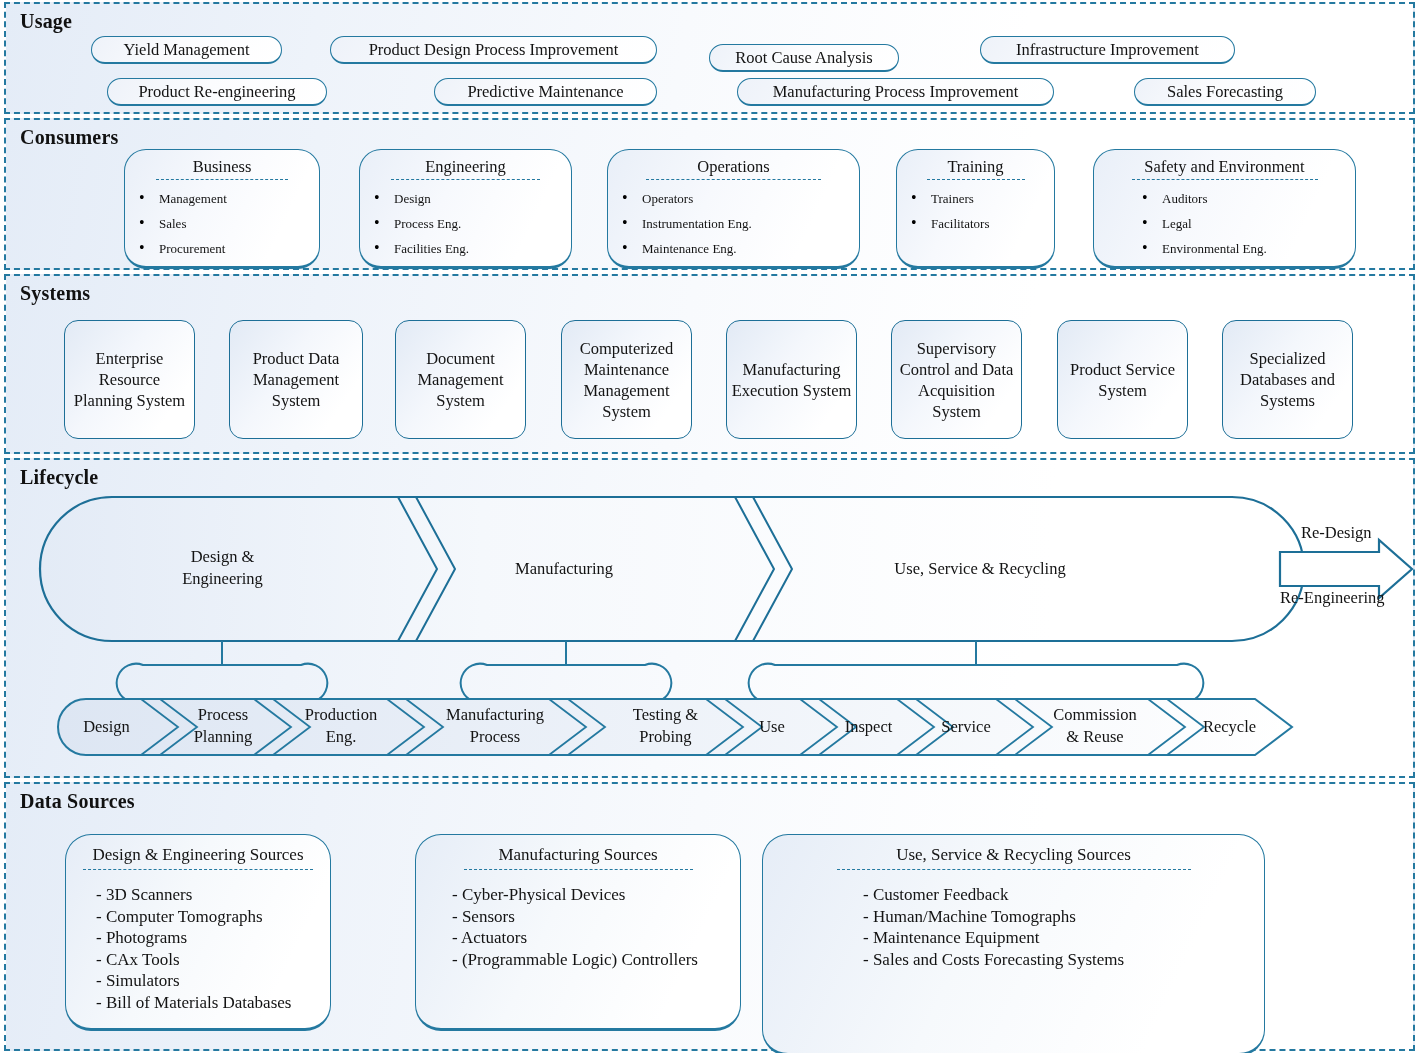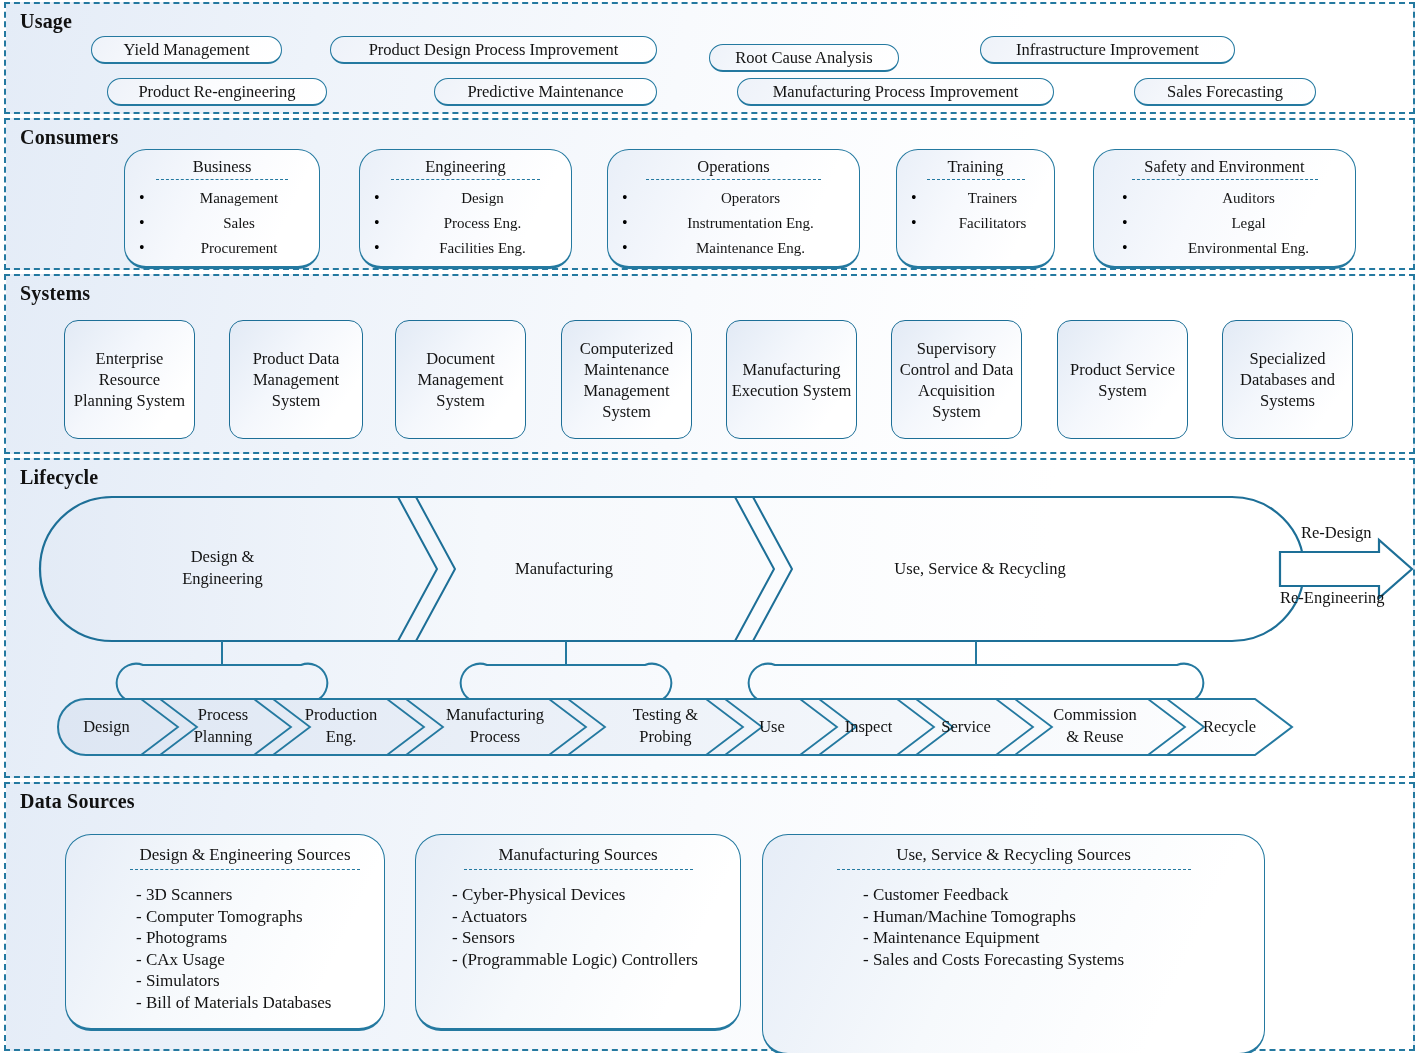--- a/index.html
+++ b/index.html
@@ -58,23 +58,22 @@
     line-height:22px;white-space:nowrap;
   }
   .ccard .crule{
     height:0;border-top:1.4px dashed #2479a0;
     margin:1px auto 6px auto;
   }
   .ccard ul{
     margin:0;padding:0 0 0 34px;list-style:none;
   }
   .ccard li{
-    font-size:15px;color:#131313;line-height:25px;white-space:nowrap;
+    font-size:13px;color:#131313;line-height:25px;white-space:nowrap;
     position:relative;
-    text-align:center;
   }
   .ccard li:before{
     content:"\2022";position:absolute;left:-20px;top:-1px;font-size:16px;color:#000;
   }
 
   
   .sysbox{
     position:absolute;
     border:1.8px solid #1d6f97;
     border-radius:14px;
@@ -166,21 +165,21 @@
     <div class="crule" style="width:98px;"></div>
     <ul>
       <li>Trainers</li>
       <li>Facilitators</li>
     </ul>
   </div>
 
   <div class="ccard" style="left:1093px;top:149px;width:263px;height:120px;">
     <div class="ctitle">Safety and Environment</div>
     <div class="crule" style="width:186px;"></div>
-    <ul style="padding-left:48px;">
+    <ul style="padding-left:68px;">
       <li>Auditors</li>
       <li>Legal</li>
       <li>Environmental Eng.</li>
     </ul>
   </div>
 
   <div class="band" id="band-systems">
     <div class="band-title">Systems</div>
   </div>
 
@@ -268,40 +267,40 @@
   <div class="lc-label" style="left:740px;top:716px;width:64px;">Use</div>
   <div class="lc-label" style="left:826px;top:716px;width:85px;">Inspect</div>
   <div class="lc-label" style="left:926px;top:716px;width:80px;">Service</div>
   <div class="lc-label" style="left:1035px;top:704px;width:120px;">Commission<br>&amp; Reuse</div>
   <div class="lc-label" style="left:1188px;top:716px;width:83px;">Recycle</div>
 
   <div class="band" id="band-datasources">
     <div class="band-title">Data Sources</div>
   </div>
 
-  <div class="dcard" style="left:65px;top:834px;width:320px;height:197px;padding-left:40px;">
+  <div class="dcard" style="left:65px;top:834px;width:266px;height:197px;">
     <div class="dtitle">Design &amp; Engineering Sources</div>
     <div class="drule" style="width:230px;"></div>
     <div class="dlist">
       <div class="ditem">- 3D Scanners</div>
       <div class="ditem">- Computer Tomographs</div>
       <div class="ditem">- Photograms</div>
-      <div class="ditem">- CAx Usage</div>
+      <div class="ditem">- CAx Tools</div>
       <div class="ditem">- Simulators</div>
       <div class="ditem">- Bill of Materials Databases</div>
     </div>
   </div>
 
   <div class="dcard" style="left:415px;top:834px;width:326px;height:197px;">
     <div class="dtitle">Manufacturing Sources</div>
     <div class="drule" style="width:229px;"></div>
     <div class="dlist" style="padding-left:36px;">
       <div class="ditem">- Cyber-Physical Devices</div>
+      <div class="ditem">- Sensors</div>
       <div class="ditem">- Actuators</div>
-      <div class="ditem">- Sensors</div>
       <div class="ditem">- (Programmable Logic) Controllers</div>
     </div>
   </div>
 
   <div class="dcard" style="left:762px;top:834px;width:503px;height:222px;">
     <div class="dtitle">Use, Service &amp; Recycling Sources</div>
     <div class="drule" style="width:354px;"></div>
     <div class="dlist" style="padding-left:100px;">
       <div class="ditem">- Customer Feedback</div>
       <div class="ditem">- Human/Machine Tomographs</div>

